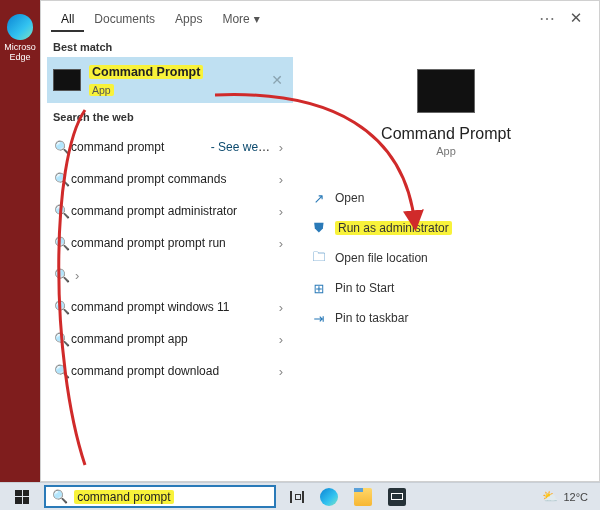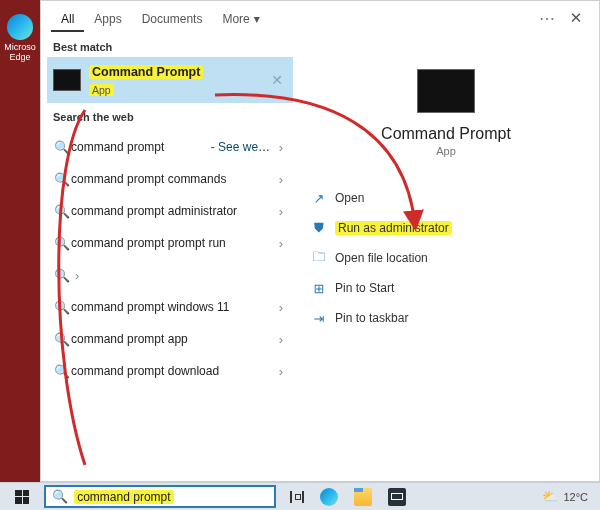--- a/index.html
+++ b/index.html
@@ -61,22 +61,22 @@
   <div class="edge-tile">
     <div class="edge-ico"></div>
     <div class="edge-lbl">Microso
 Edge</div>
   </div>
 </div>
 
 <div class="search-panel">
   <div class="tabs">
     <div class="tab active">All</div>
+    <div class="tab">Documents</div>
     <div class="tab">Apps</div>
-    <div class="tab">Documents</div>
     <div class="tab tab-more"><span>More</span><span class="chev">▾</span></div>
     <div class="tabs-spacer"></div>
     <div class="more-dots">⋯</div>
     <div class="close-x">✕</div>
   </div>
 
   <div class="panel-body">
     <div class="left-col">
       <div class="section-label">Best match</div>
       <div class="best-row">

